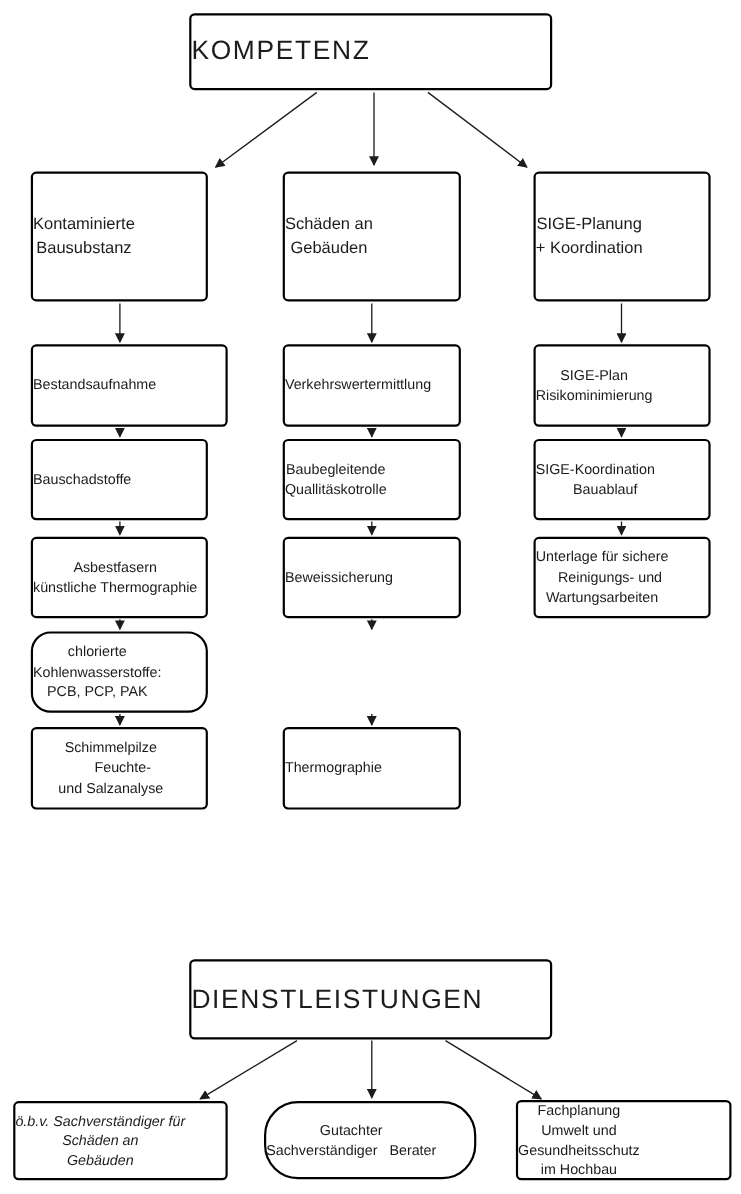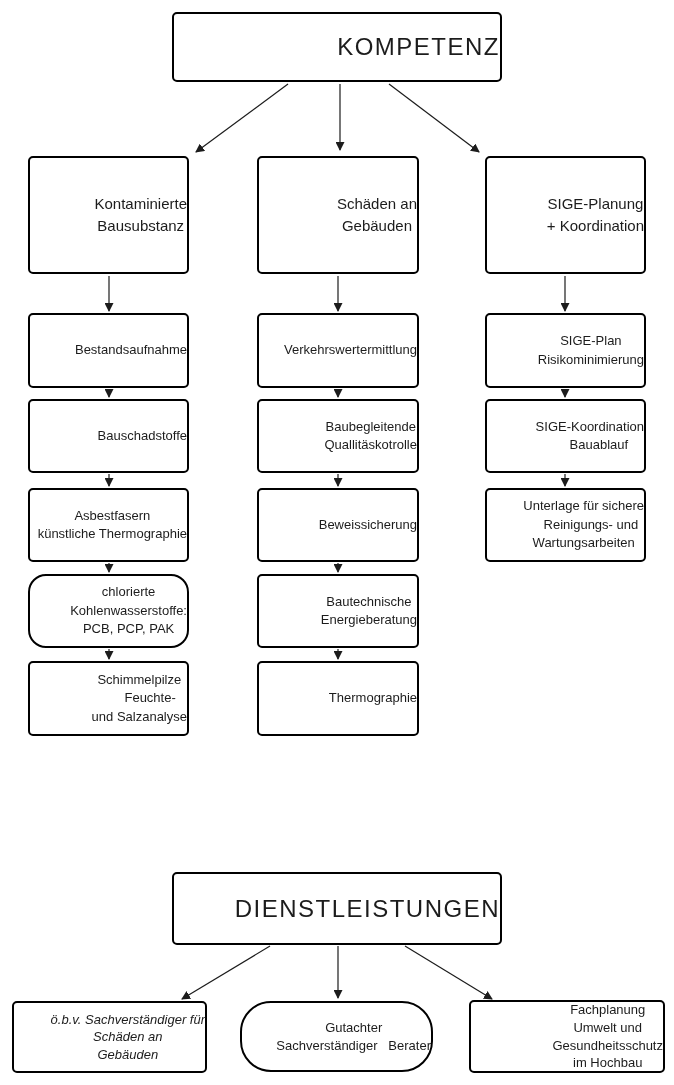--- a/index.html
+++ b/index.html
@@ -12,21 +12,21 @@
     color: #1c1c1c;
     overflow: hidden;
   }
   .box {
     position: absolute;
     background: #ffffff;
     border: 2px solid #000000;
     border-radius: 5px;
     display: flex;
     align-items: center;
-    justify-content: flex-end;
+    justify-content: flex-start;
     box-sizing: border-box;
     text-align: center;
   }
   .box .lbl {
     display: block;
     white-space: pre;
     text-align: center;
   }
   .title-box { font-size: 24px; letter-spacing: 1.5px; border-width: 2px; }
   .header-box { font-size: 15px; line-height: 1.45; }
@@ -88,21 +88,21 @@
   </div>
   <div class="box header-box" style="left:257px; top:156px; width:162px; height:118px;">
     <span class="lbl">Schäden an
 Gebäuden</span>
   </div>
   <div class="box header-box" style="left:485px; top:156px; width:161px; height:118px;">
     <span class="lbl">SIGE-Planung
 + Koordination</span>
   </div>
 
-  <div class="box item-box" style="left:28px; top:313px; width:161px; height:75px;">
+  <div class="box item-box" style="left:28px; top:313px; width:179px; height:75px;">
     <span class="lbl">Bestandsaufnahme</span>
   </div>
   <div class="box item-box" style="left:28px; top:399px; width:161px; height:74px;">
     <span class="lbl">Bauschadstoffe</span>
   </div>
   <div class="box item-box" style="left:28px; top:488px; width:161px; height:74px;">
     <span class="lbl">Asbestfasern
 künstliche Thermographie</span>
   </div>
   <div class="box item-box" style="left:28px; top:574px; width:161px; height:74px;border-radius:18px;">
@@ -118,24 +118,20 @@
 
   <div class="box item-box" style="left:257px; top:313px; width:162px; height:75px;">
     <span class="lbl">Verkehrswertermittlung</span>
   </div>
   <div class="box item-box" style="left:257px; top:399px; width:162px; height:74px;">
     <span class="lbl">Baubegleitende
 Quallitäskotrolle</span>
   </div>
   <div class="box item-box" style="left:257px; top:488px; width:162px; height:74px;">
     <span class="lbl">Beweissicherung</span>
-  </div>
-  <div class="box item-box" style="left:257px; top:574px; width:162px; height:74px;">
-    <span class="lbl">Bautechnische
-Energieberatung</span>
   </div>
   <div class="box item-box" style="left:257px; top:661px; width:162px; height:75px;">
     <span class="lbl">Thermographie</span>
   </div>
 
   <div class="box item-box" style="left:485px; top:313px; width:161px; height:75px;">
     <span class="lbl">SIGE-Plan
 Risikominimierung</span>
   </div>
   <div class="box item-box" style="left:485px; top:399px; width:161px; height:74px;">

